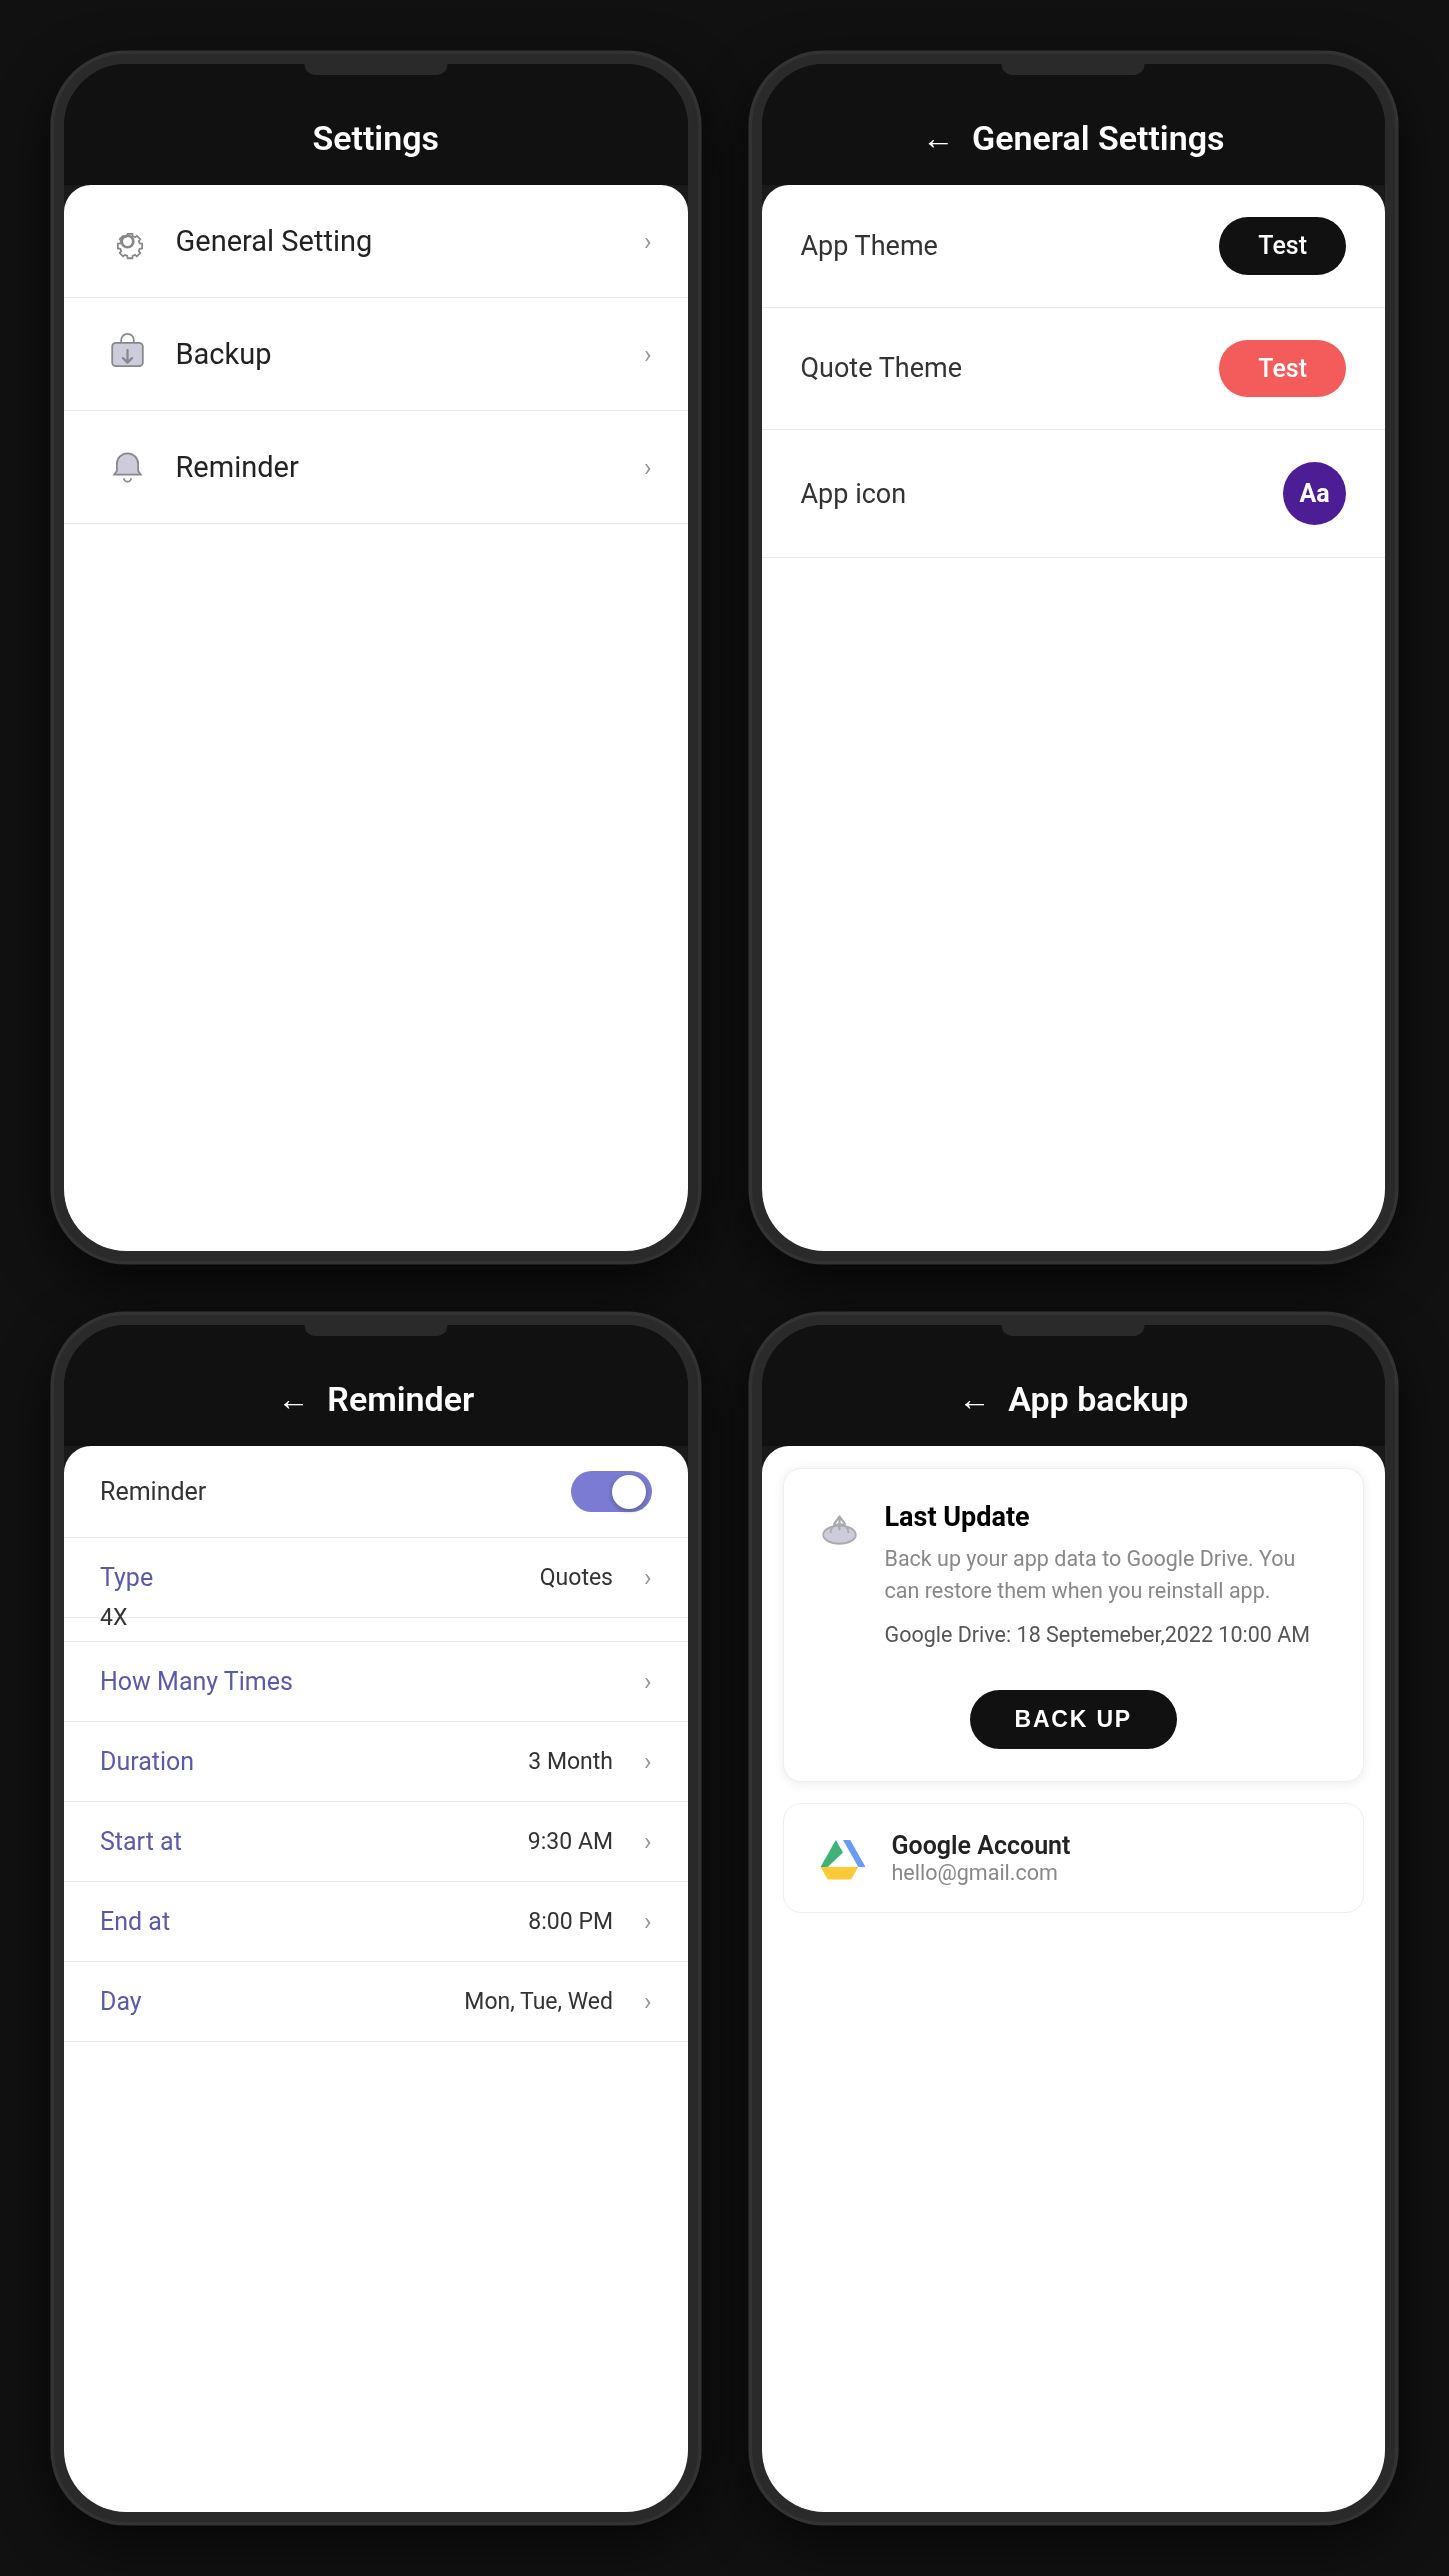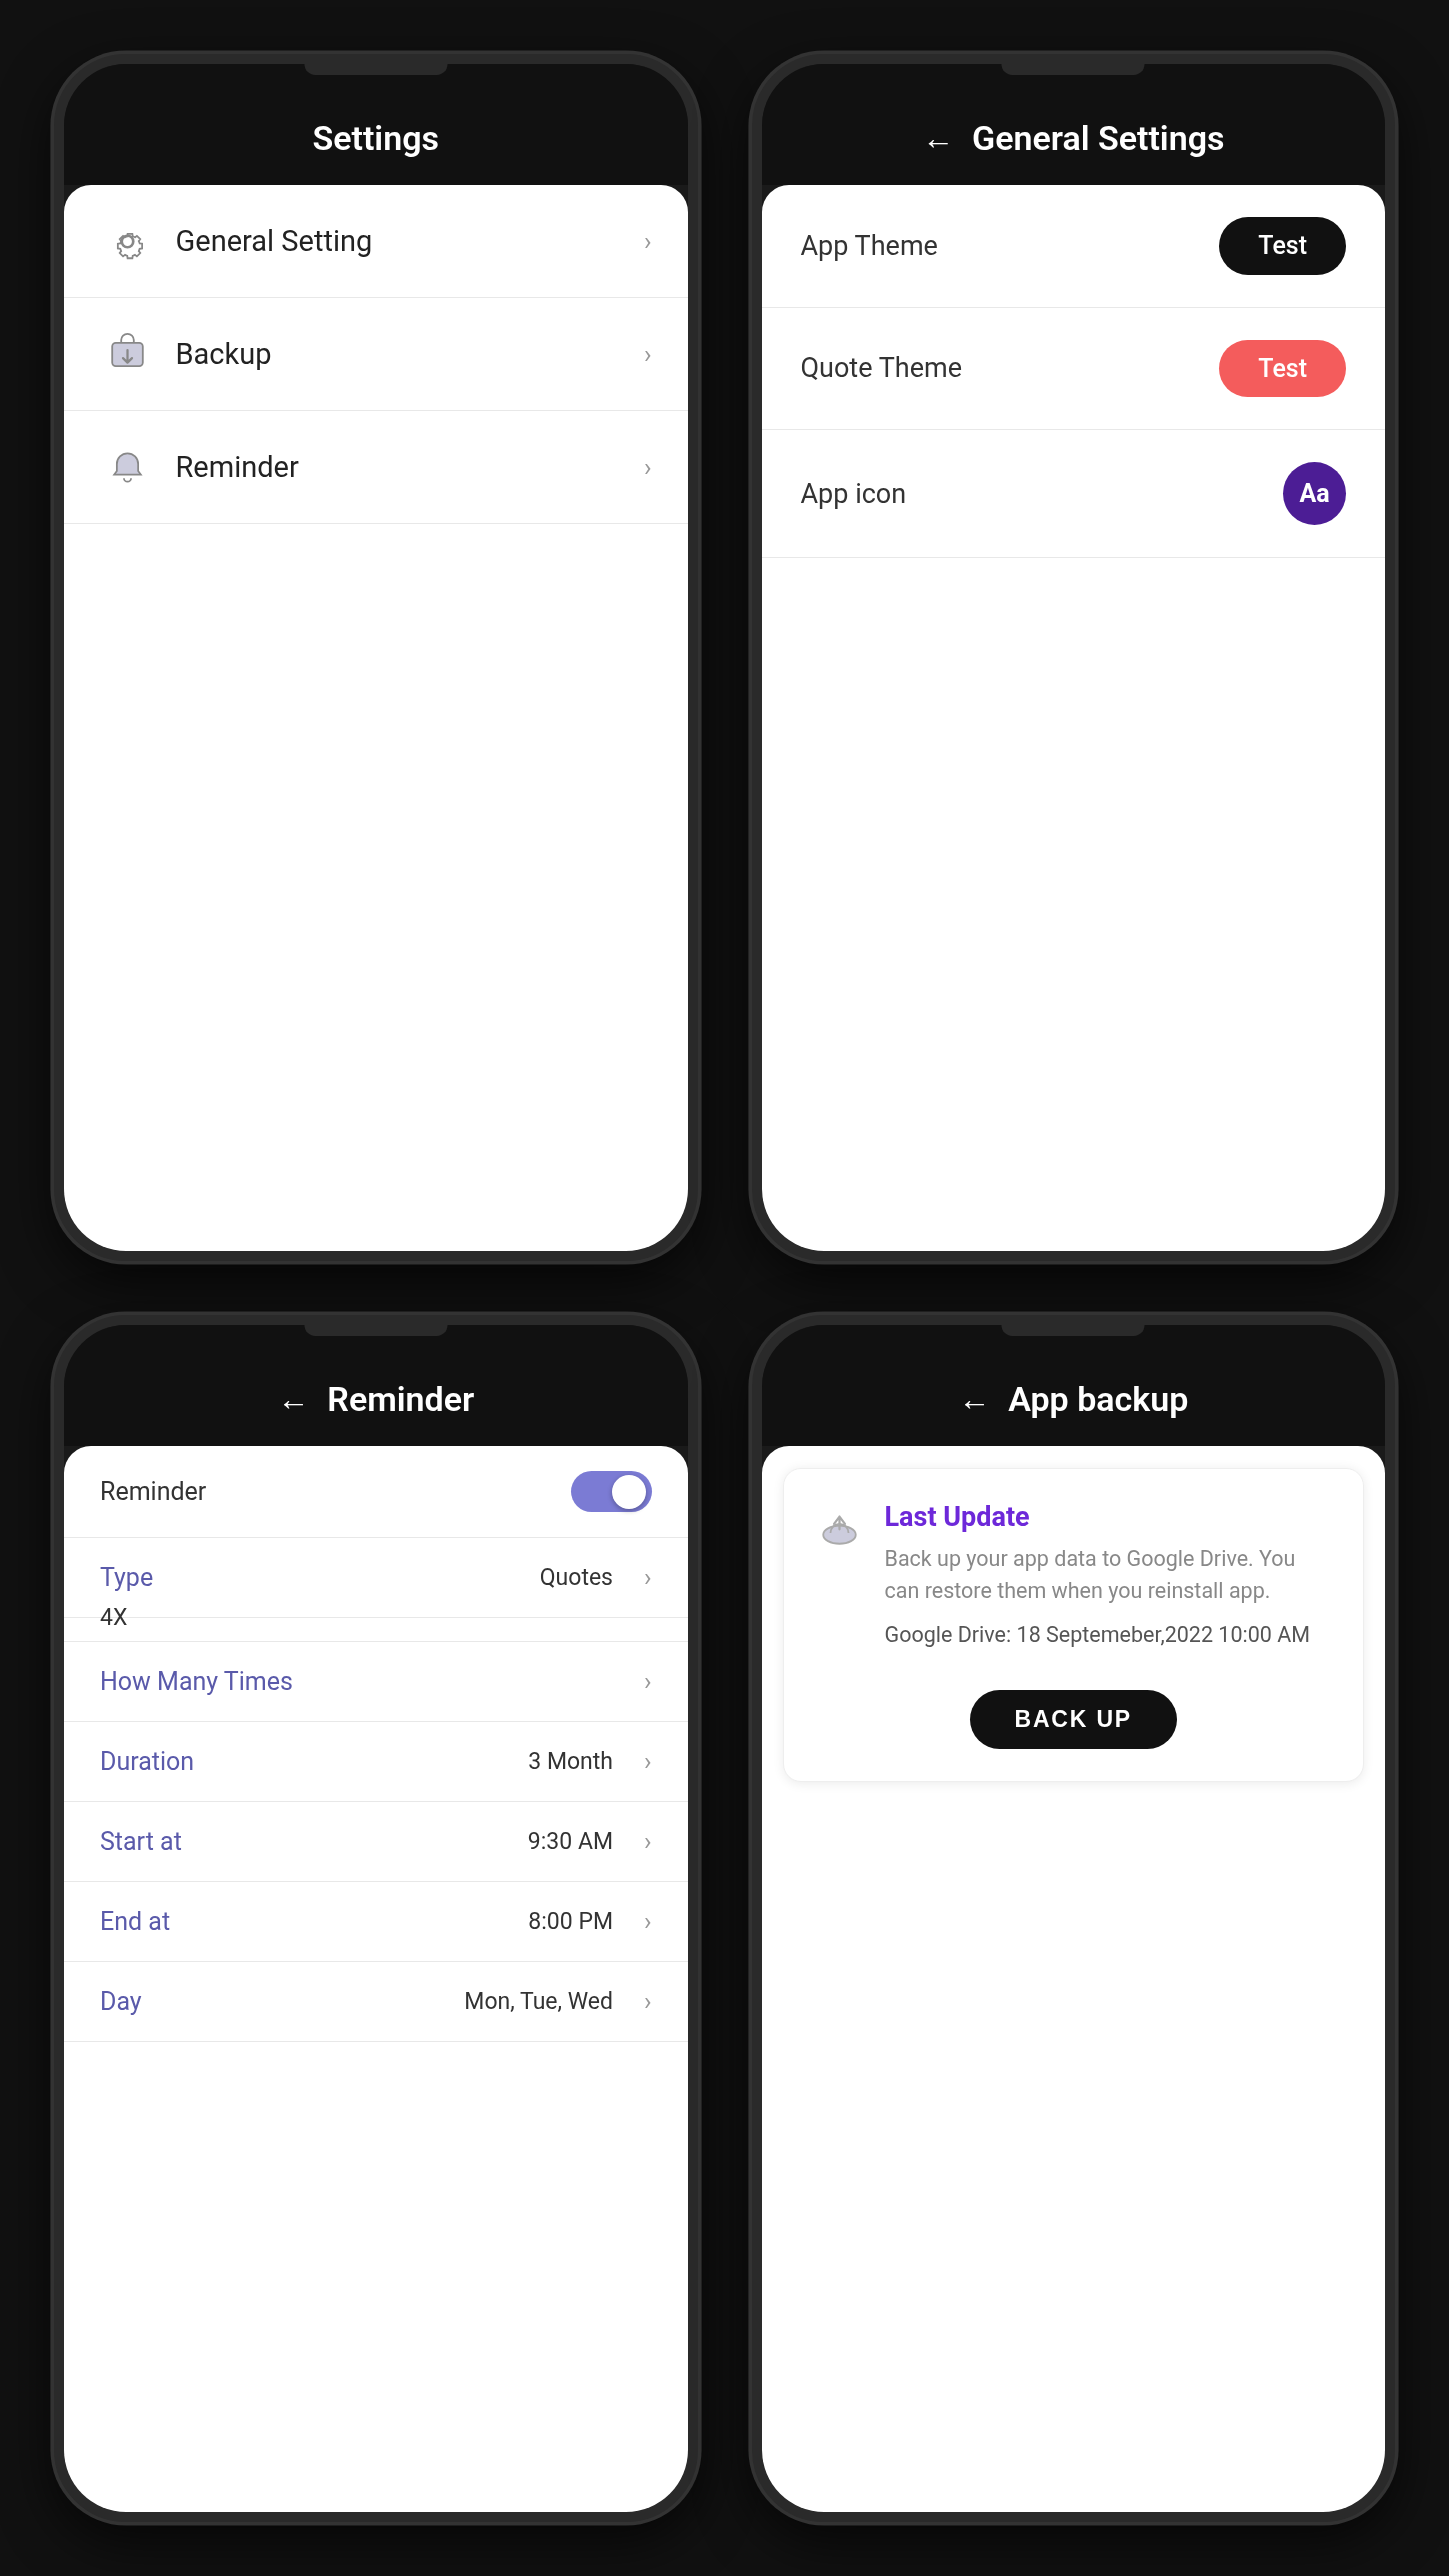--- a/index.html
+++ b/index.html
@@ -214,21 +214,21 @@
       border-radius: 18px;
       padding: 32px 32px;
       margin: 21.5px;
       box-shadow: 0 1.8px 10.7px rgba(0,0,0,0.08);
       border: 0.9px solid #eee;
     }
 
     .backup-title {
       font-size: 27px;
       font-weight: 700;
-      color: #6d28d9;
+      color: #000000;
       margin-bottom: 10.7px;
     }
 
     .backup-desc {
       font-size: 21.5px;
       color: #888;
       line-height: 1.5;
       margin-bottom: 14.3px;
     }
 
@@ -472,16 +472,29 @@
         </div>
         <div>
           <div class="backup-title">Last Update</div>
           <div class="backup-desc">Back up your app data to Google Drive. You can restore them when you reinstall app.</div>
           <div class="backup-date">Google Drive: 18 Septemeber,2022 10:00 AM</div>
         </div>
       </div>
       <button class="backup-btn">BACK UP</button>
     </div>
 
+    <div class="google-account-row">
+      <div class="google-icon">
+        <svg width="54" height="54" viewBox="0 0 60 60" fill="none">
+          <polygon points="22,10 38,10 55,40 47,40 30,10 22,10" fill="#4285F4" opacity="0.8"></polygon>
+          <polygon points="5,40 22,10 30,24 13,40" fill="#0F9D58" opacity="0.8"></polygon>
+          <polygon points="5,40 47,40 39,54 13,54" fill="#FBBC05" opacity="0.8"></polygon>
+        </svg>
+      </div>
+      <div>
+        <div class="google-account-name">Google Account</div>
+        <div class="google-account-email">hello@gmail.com</div>
+      </div>
+    </div>
 
   </div>
 </div>
 
 
 </body></html>

